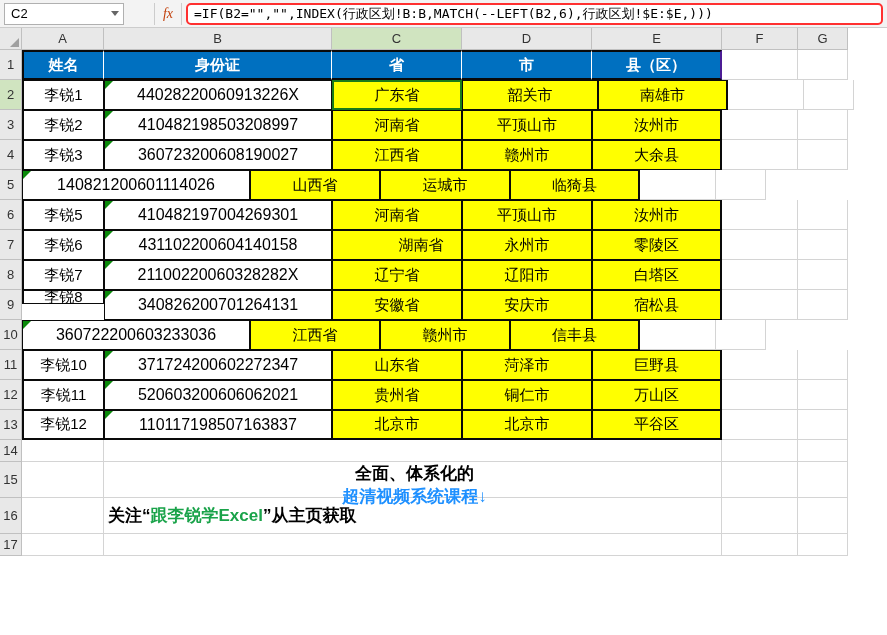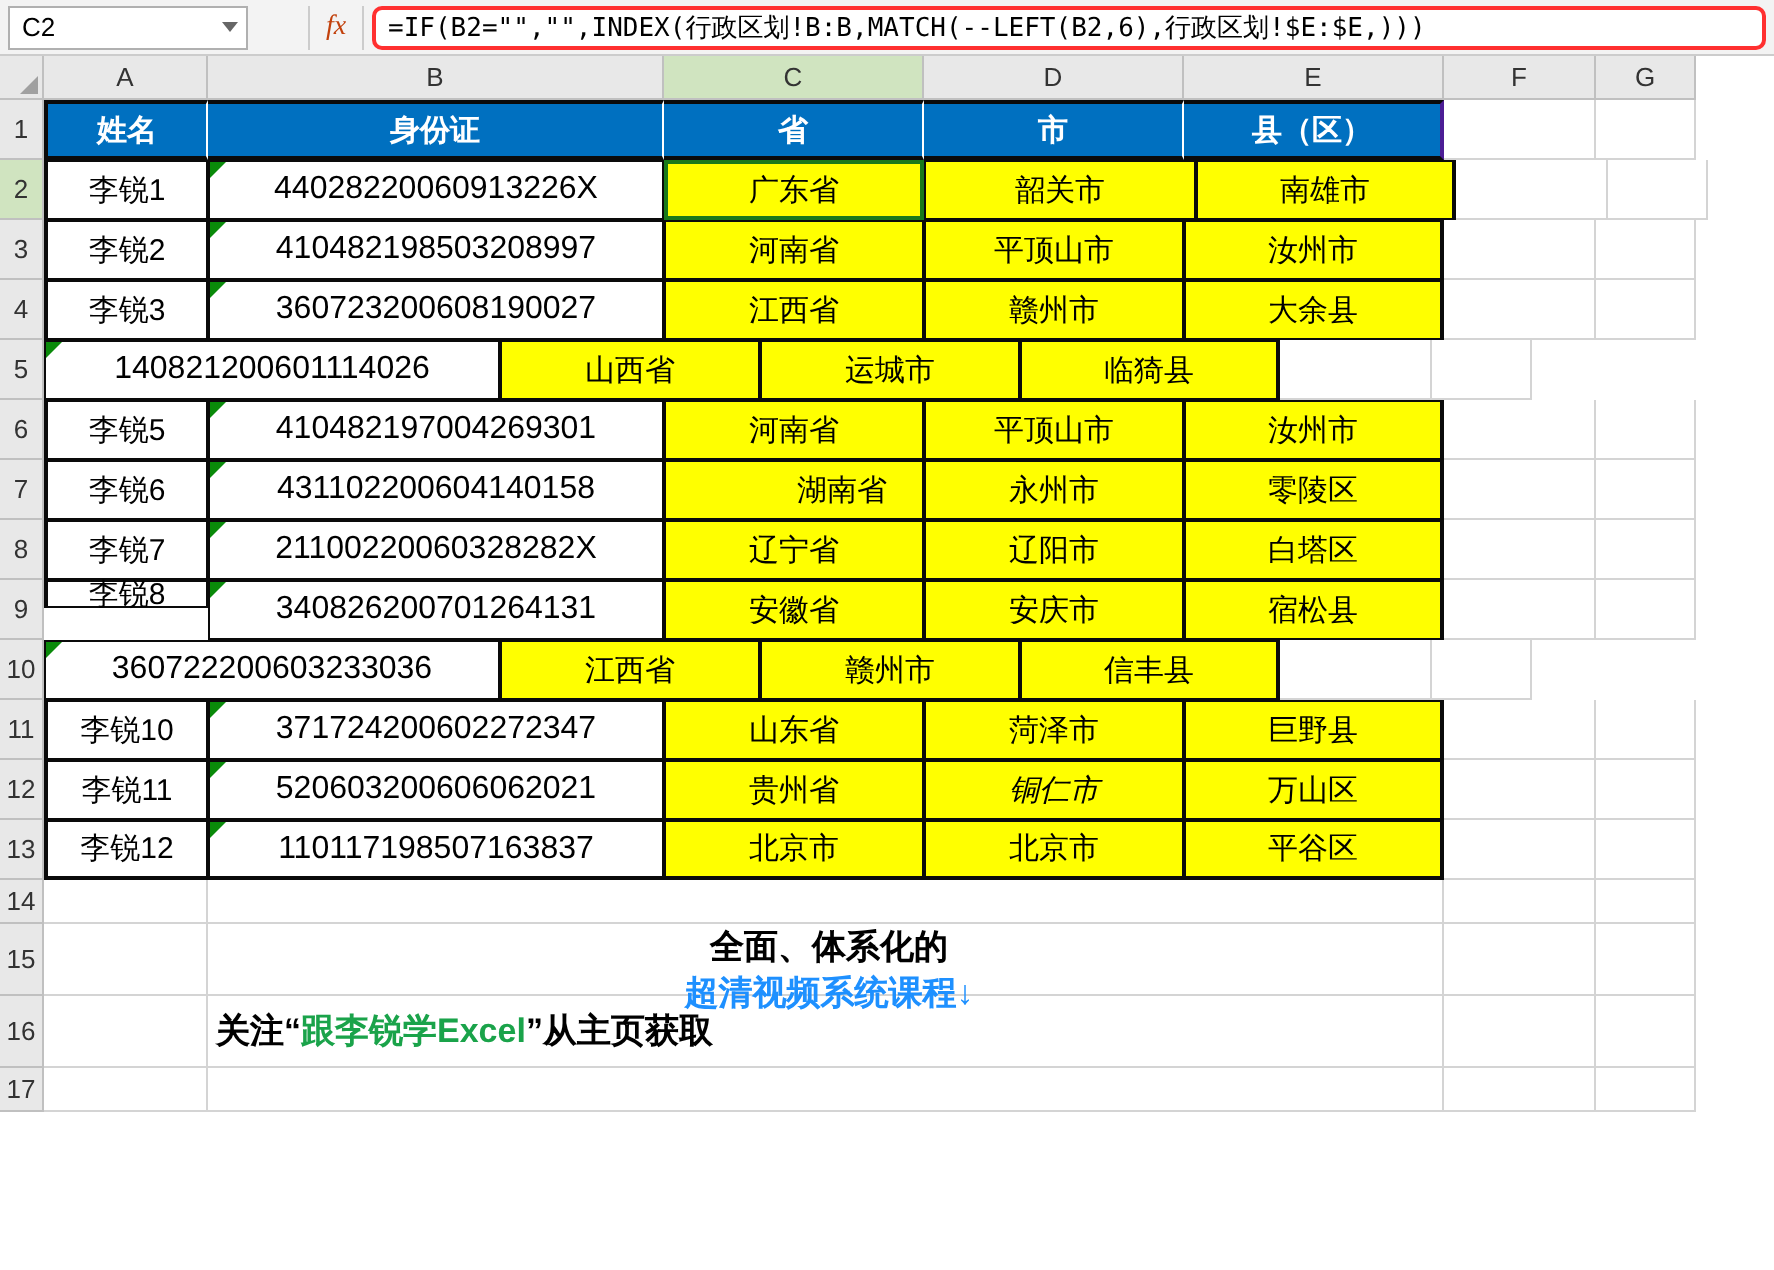--- a/index.html
+++ b/index.html
@@ -321,21 +321,21 @@
           <div class="cell d-y" style="width: 130px; height: 30px;">山东省</div>
           <div class="cell d-y" style="width: 130px; height: 30px;">菏泽市</div>
           <div class="cell d-y last-col" style="width: 130px; height: 30px;">巨野县</div>
           <div class="cell " style="width: 76px; height: 30px;"></div>
           <div class="cell " style="width: 50px; height: 30px;"></div>
         </div>
         <div class="row">
           <div class="cell d-name first-col" style="width: 82px; height: 30px;">李锐11</div>
           <div class="cell d-id" style="width: 228px; height: 30px;">520603200606062021</div>
           <div class="cell d-y" style="width: 130px; height: 30px;">贵州省</div>
-          <div class="cell d-y" style="width: 130px; height: 30px; font-style: italic;">铜仁市</div>
+          <div class="cell d-y" style="width: 130px; height: 30px;">铜仁市</div>
           <div class="cell d-y last-col" style="width: 130px; height: 30px;">万山区</div>
           <div class="cell " style="width: 76px; height: 30px;"></div>
           <div class="cell " style="width: 50px; height: 30px;"></div>
         </div>
         <div class="row last-row">
           <div class="cell d-name first-col" style="width: 82px; height: 30px;">李锐12</div>
           <div class="cell d-id" style="width: 228px; height: 30px;">110117198507163837</div>
           <div class="cell d-y" style="width: 130px; height: 30px;">北京市</div>
           <div class="cell d-y" style="width: 130px; height: 30px;">北京市</div>
           <div class="cell d-y last-col" style="width: 130px; height: 30px;">平谷区</div>

